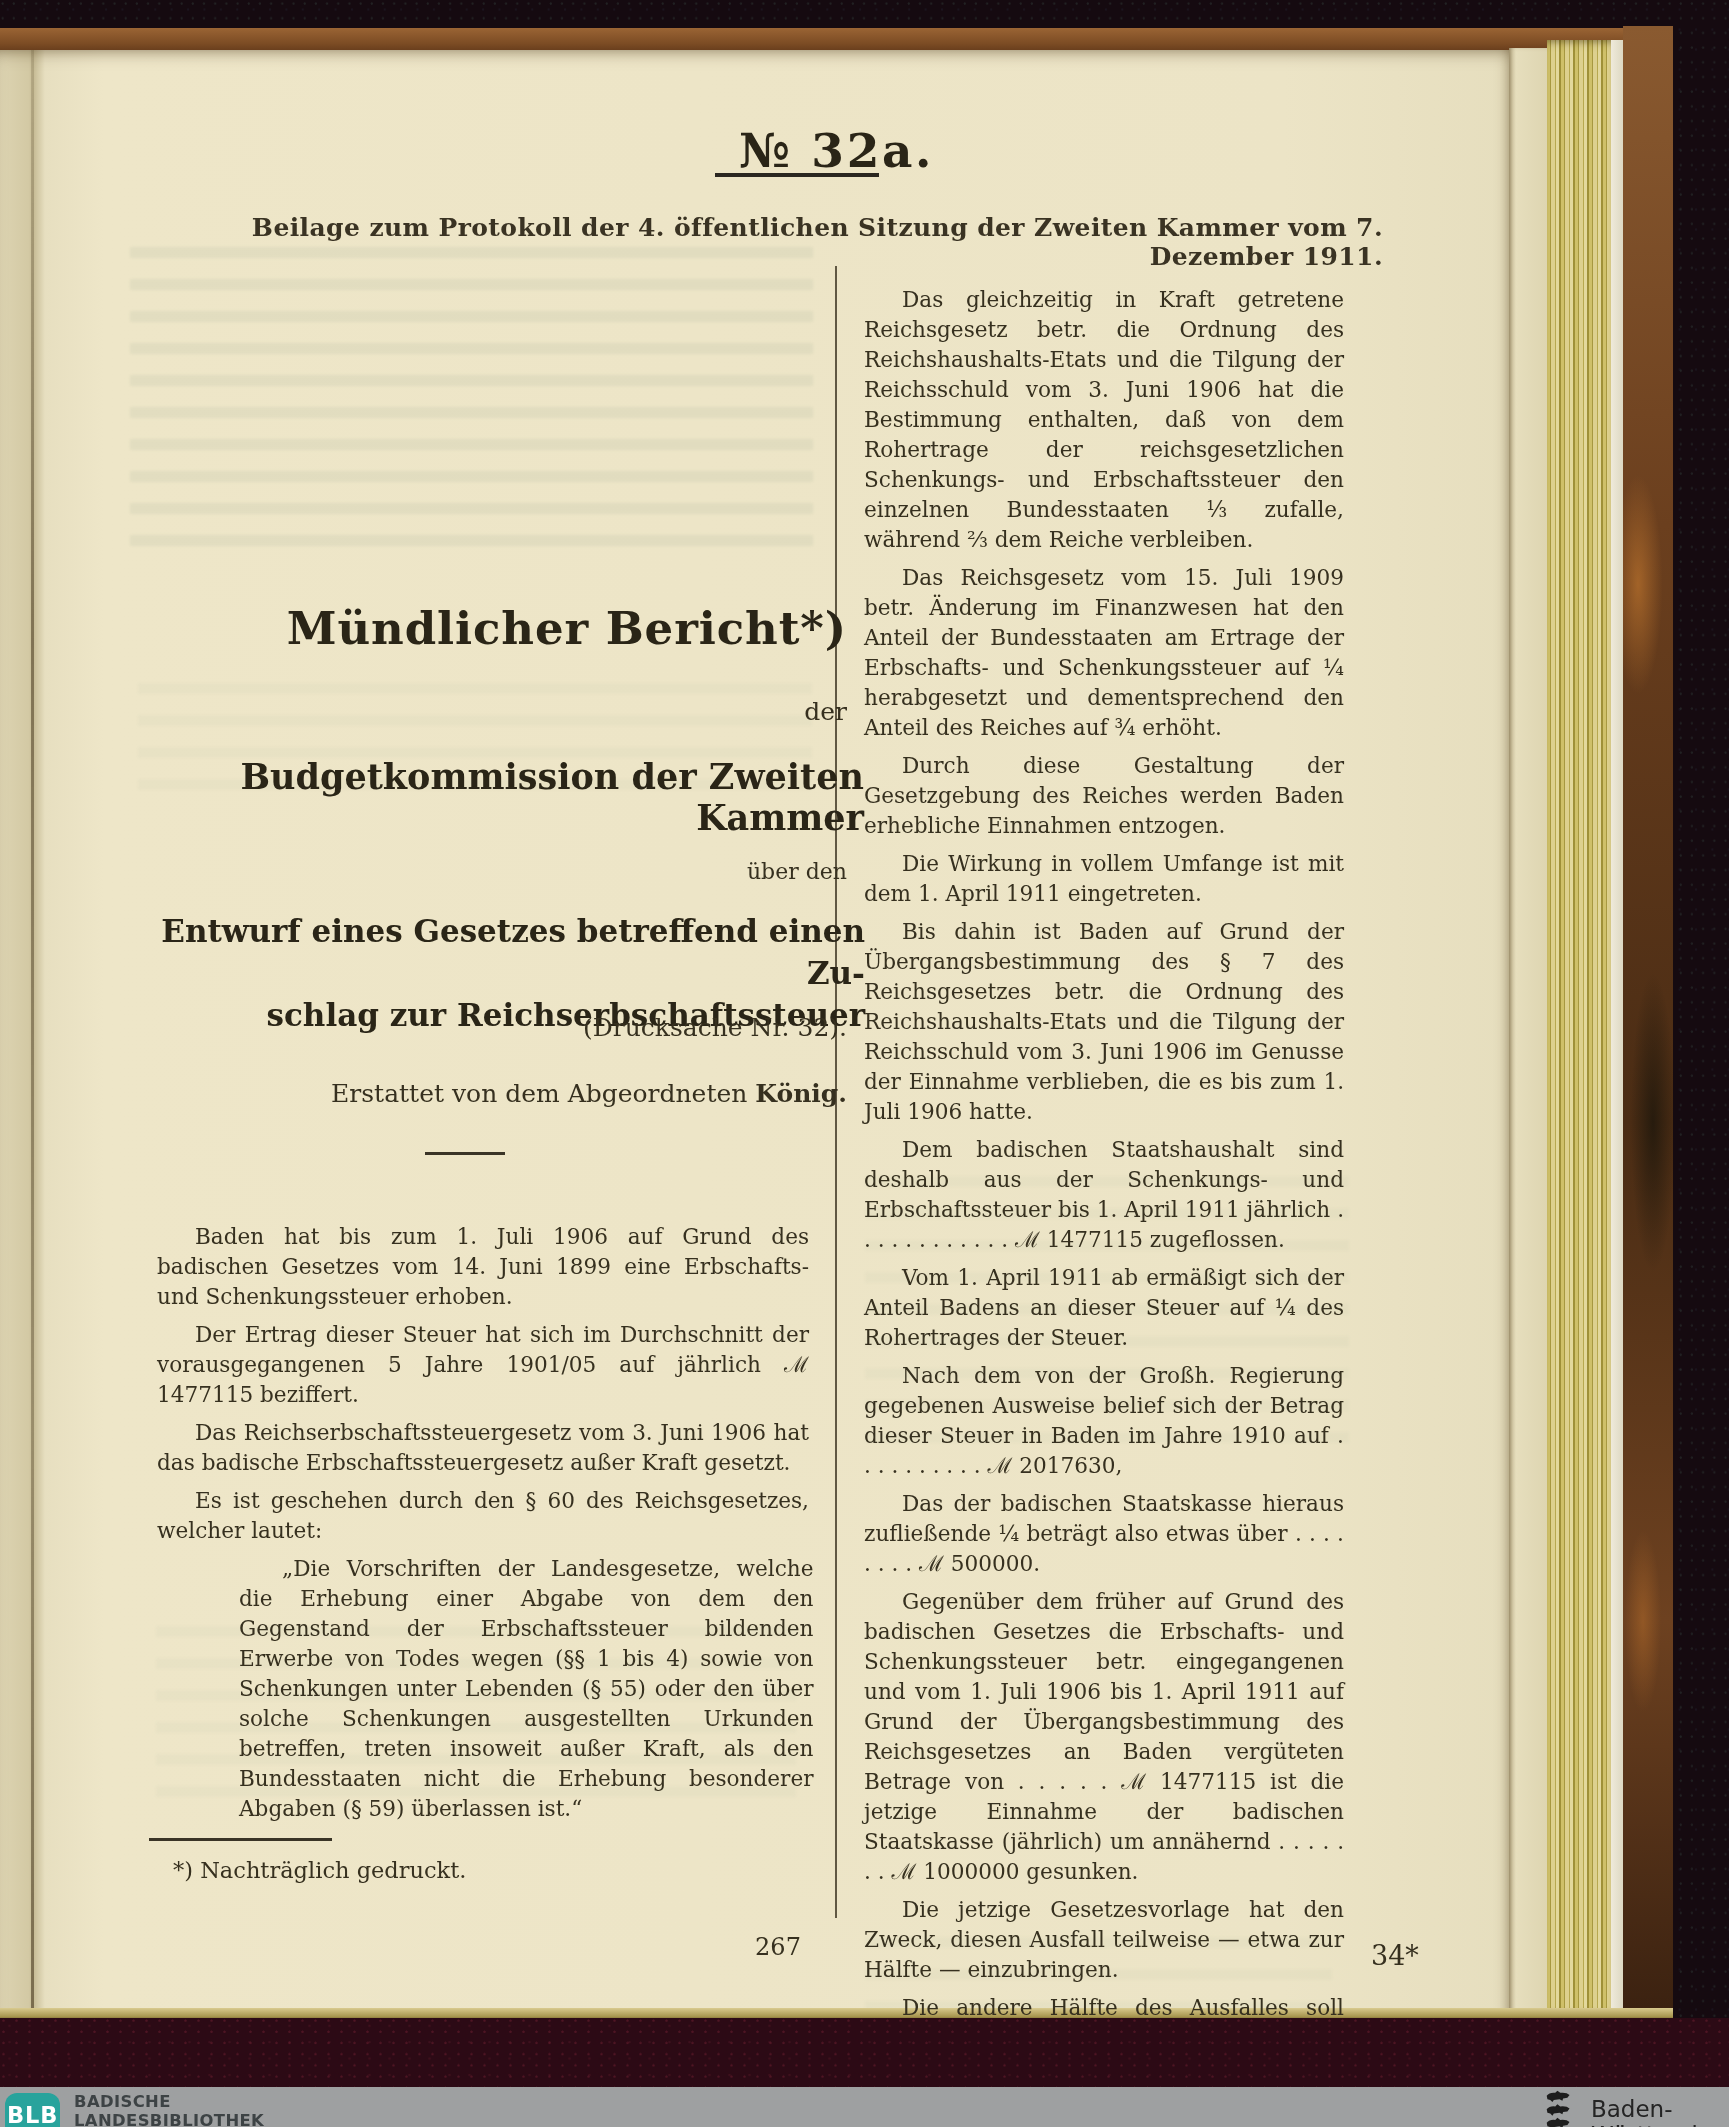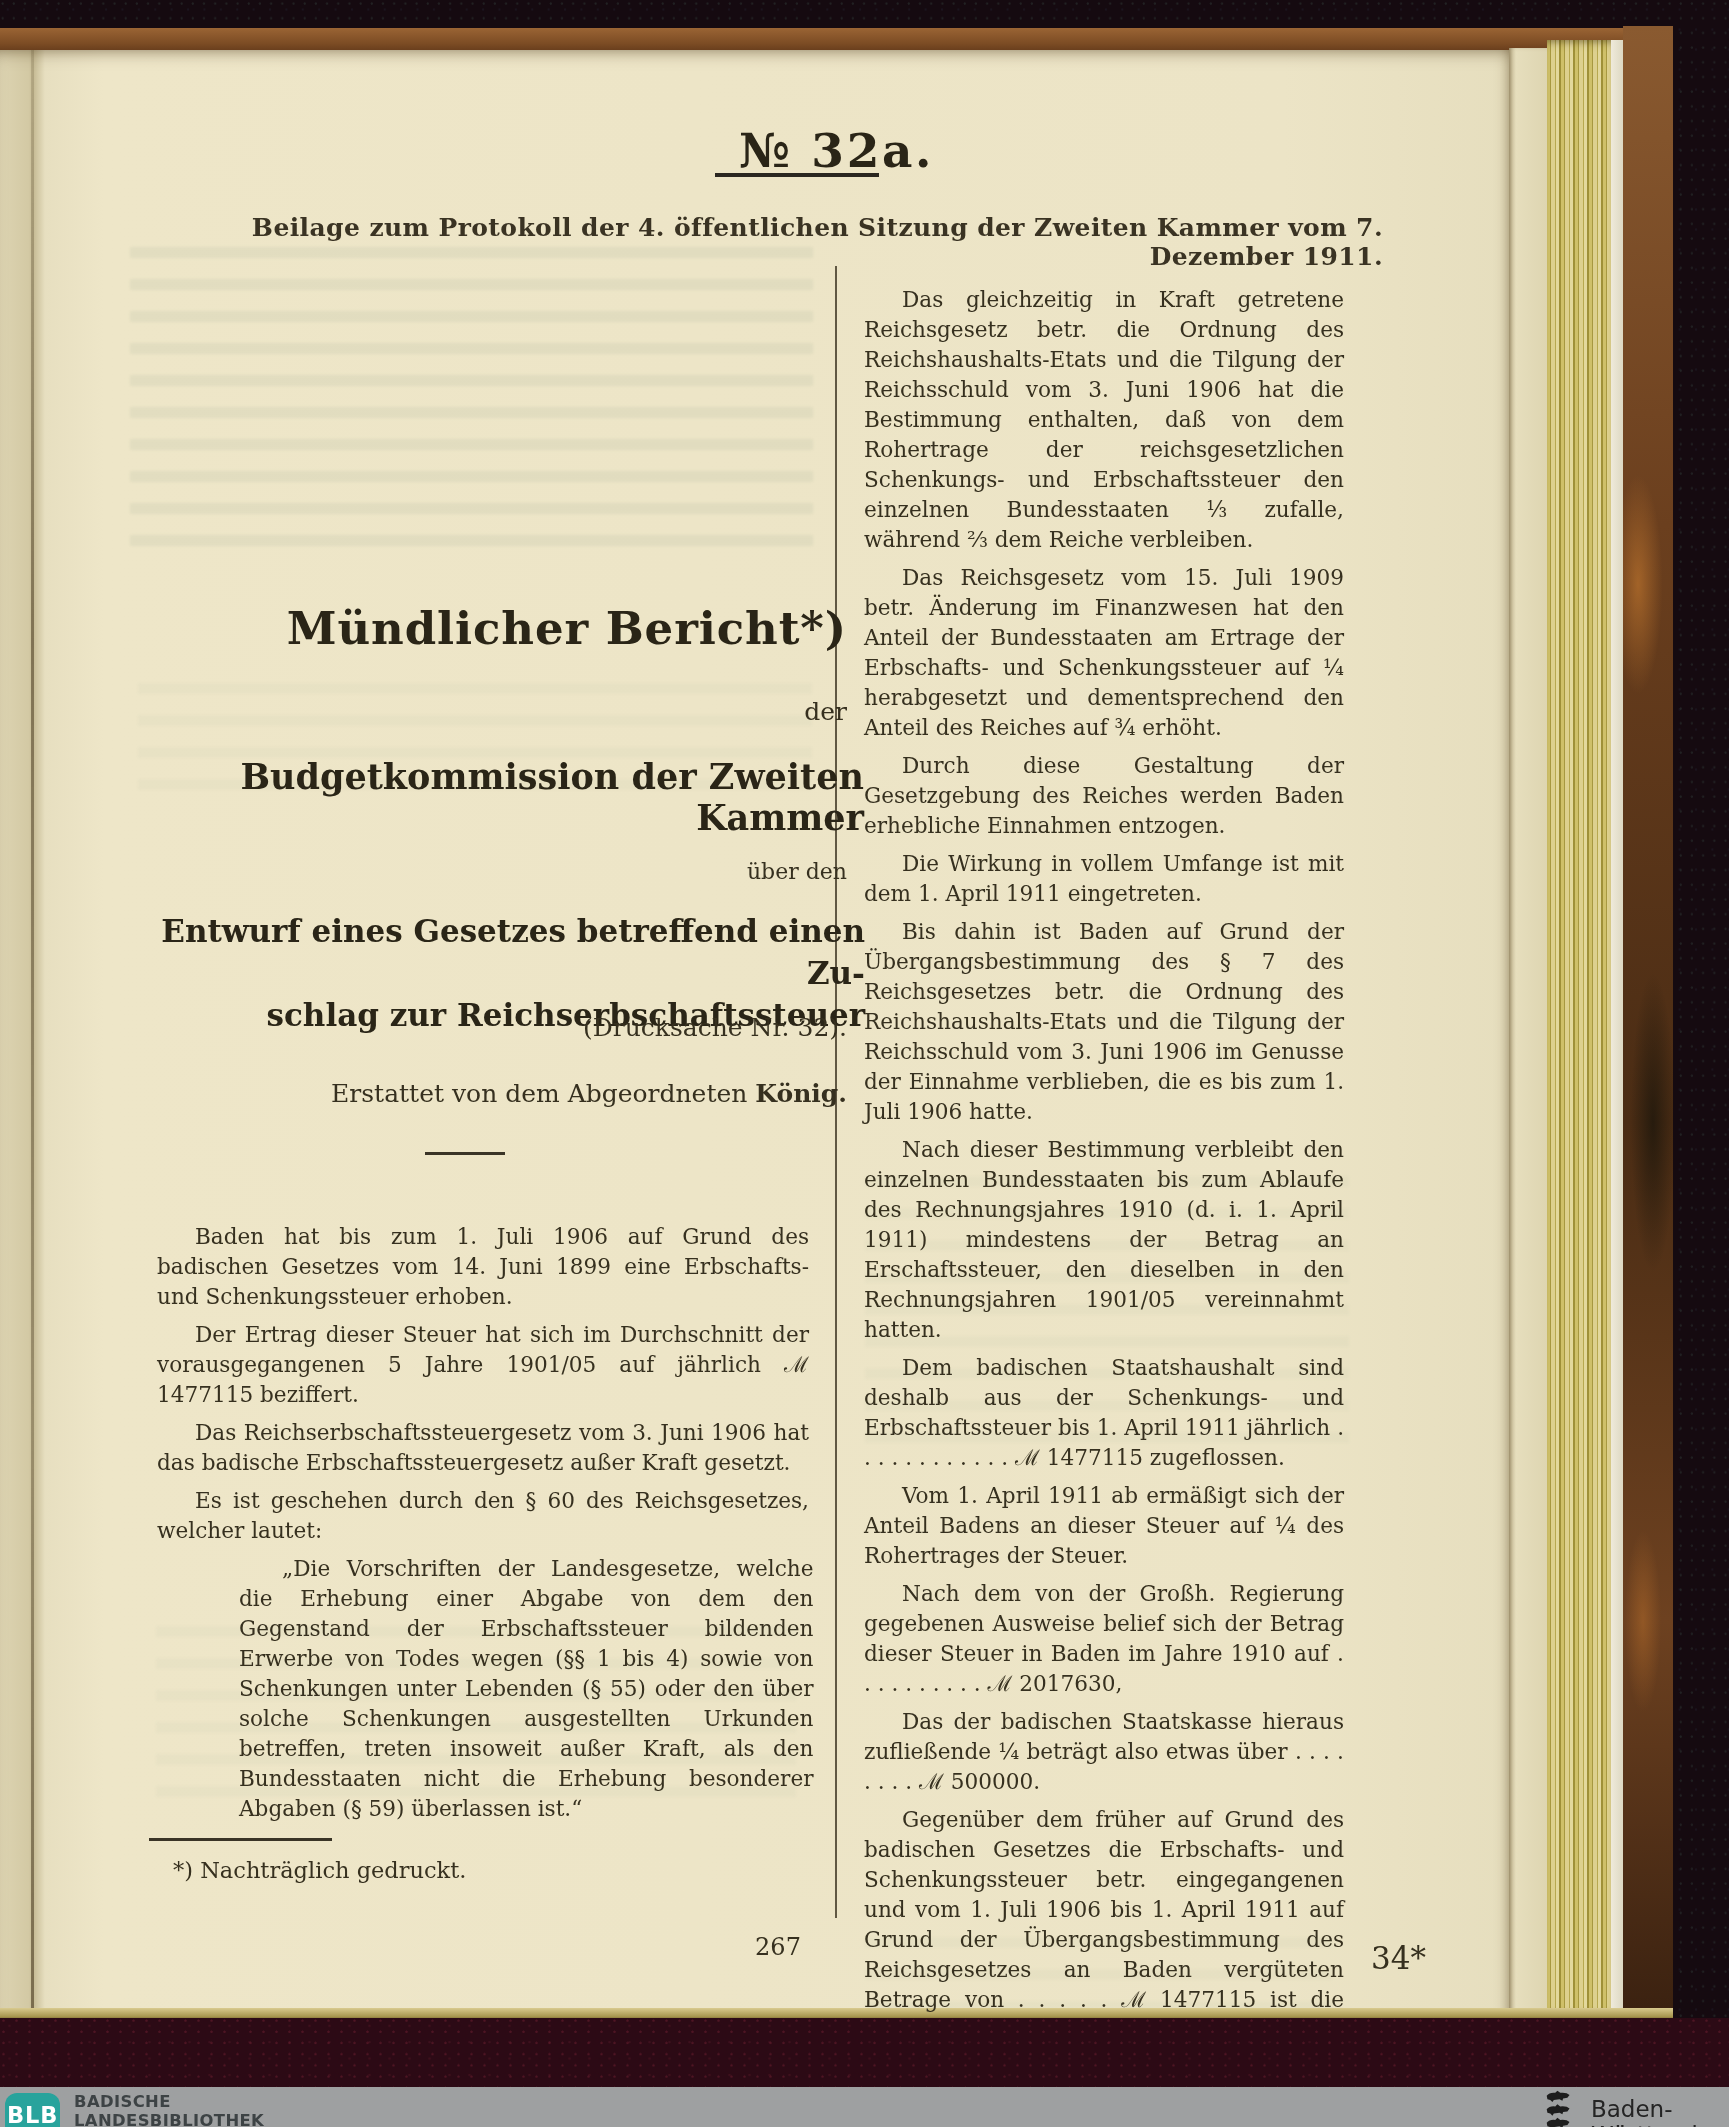--- a/index.html
+++ b/index.html
@@ -129,21 +129,21 @@
   .body-text{font-size:21.6px;line-height:30px;text-align:justify;z-index:4;}
   .body-text p{margin:8px;text-indent:38px;}
   .lc-body{left:149px;top:1214px;width:668px;}
   .lc-quote{margin:5.2px 3.5px 0 90px !important;text-indent:43px !important;}
   .rc-body{left:856px;top:277px;width:496px;}
 
   .fn-rule{left:149px;top:1838px;width:183px;height:2.6px;z-index:4;background:#3a3426;}
   .footnote{left:173px;top:1857px;z-index:4;font-size:22.5px;}
 
   .page-number{left:735px;top:1933px;width:86px;z-index:4;font-size:24px;text-align:center;}
-  .sig-mark{left:1371px;top:1940px;z-index:4;font-size:31px;}
+  .sig-mark{left:1371px;top:1940px;z-index:4;font-size:27px;}
 
   
   .ghost{
     z-index:3;pointer-events:none;
     background:repeating-linear-gradient(180deg,
       rgba(150,168,142,.30) 0 11.2px, transparent 11.2px 32px);
     filter:blur(1.7px);opacity:.45;
   }
   .ghost.light{opacity:.22;}
 </style>
@@ -196,21 +196,20 @@
 <div class="abs fn-rule"></div>
 <div class="abs footnote ink">*) Nachträglich gedruckt.</div>
 
 <div class="abs body-text rc-body ink">
   <div>
       <p>Das gleichzeitig in Kraft getretene Reichsgesetz betr. die Ordnung des Reichshaushalts-Etats und die Tilgung der Reichsschuld vom 3. Juni 1906 hat die Bestimmung enthalten, daß von dem Rohertrage der reichsgesetzlichen Schenkungs- und Erbschaftssteuer den einzelnen Bundesstaaten ⅓ zufalle, während ⅔ dem Reiche verbleiben.</p>
       <p>Das Reichsgesetz vom 15. Juli 1909 betr. Änderung im Finanzwesen hat den Anteil der Bundesstaaten am Ertrage der Erbschafts- und Schenkungssteuer auf ¼ herabgesetzt und dementsprechend den Anteil des Reiches auf ¾ erhöht.</p>
       <p>Durch diese Gestaltung der Gesetzgebung des Reiches werden Baden erhebliche Einnahmen entzogen.</p>
       <p>Die Wirkung in vollem Umfange ist mit dem 1. April 1911 eingetreten.</p>
       <p>Bis dahin ist Baden auf Grund der Übergangsbestimmung des § 7 des Reichsgesetzes betr. die Ordnung des Reichshaushalts-Etats und die Tilgung der Reichsschuld vom 3. Juni 1906 im Genusse der Einnahme verblieben, die es bis zum 1. Juli 1906 hatte.</p>
-      <p>Nach dieser Bestimmung verbleibt den einzelnen Bundesstaaten bis zum Ablaufe des Rechnungsjahres 1910 (d. i. 1. April 1911) mindestens der Betrag an Erschaftssteuer, den dieselben in den Rechnungsjahren 1901/05 vereinnahmt hatten.</p>
       <p>Dem badischen Staatshaushalt sind deshalb aus der Schenkungs- und Erbschaftssteuer bis 1. April 1911 jährlich . . . . . . . . . . . .  ℳ 1477115 zugeflossen.</p>
       <p>Vom 1. April 1911 ab ermäßigt sich der Anteil Badens an dieser Steuer auf ¼ des Rohertrages der Steuer.</p>
       <p>Nach dem von der Großh. Regierung gegebenen Ausweise belief sich der Betrag dieser Steuer in Baden im Jahre 1910 auf . . . . . . . . . .  ℳ 2017630,</p>
       <p>Das der badischen Staatskasse hieraus zufließende ¼ beträgt also etwas über . . . . . . . .  ℳ 500000.</p>
       <p>Gegenüber dem früher auf Grund des badischen Gesetzes die Erbschafts- und Schenkungssteuer betr. eingegangenen und vom 1. Juli 1906 bis 1. April 1911 auf Grund der Übergangsbestimmung des Reichsgesetzes an Baden vergüteten Betrage von . . . . .  ℳ 1477115 ist die jetzige Einnahme der badischen Staatskasse (jährlich) um annähernd . . . . . . .  ℳ 1000000 gesunken.</p>
       <p>Die jetzige Gesetzesvorlage hat den Zweck, diesen Ausfall teilweise — etwa zur Hälfte — einzubringen.</p>
       <p>Die andere Hälfte des Ausfalles soll durch den gleichzeitig eingebrachten Gesetzentwurf über die Lotterie Deckung finden.</p>
     </div>
 </div>
 

